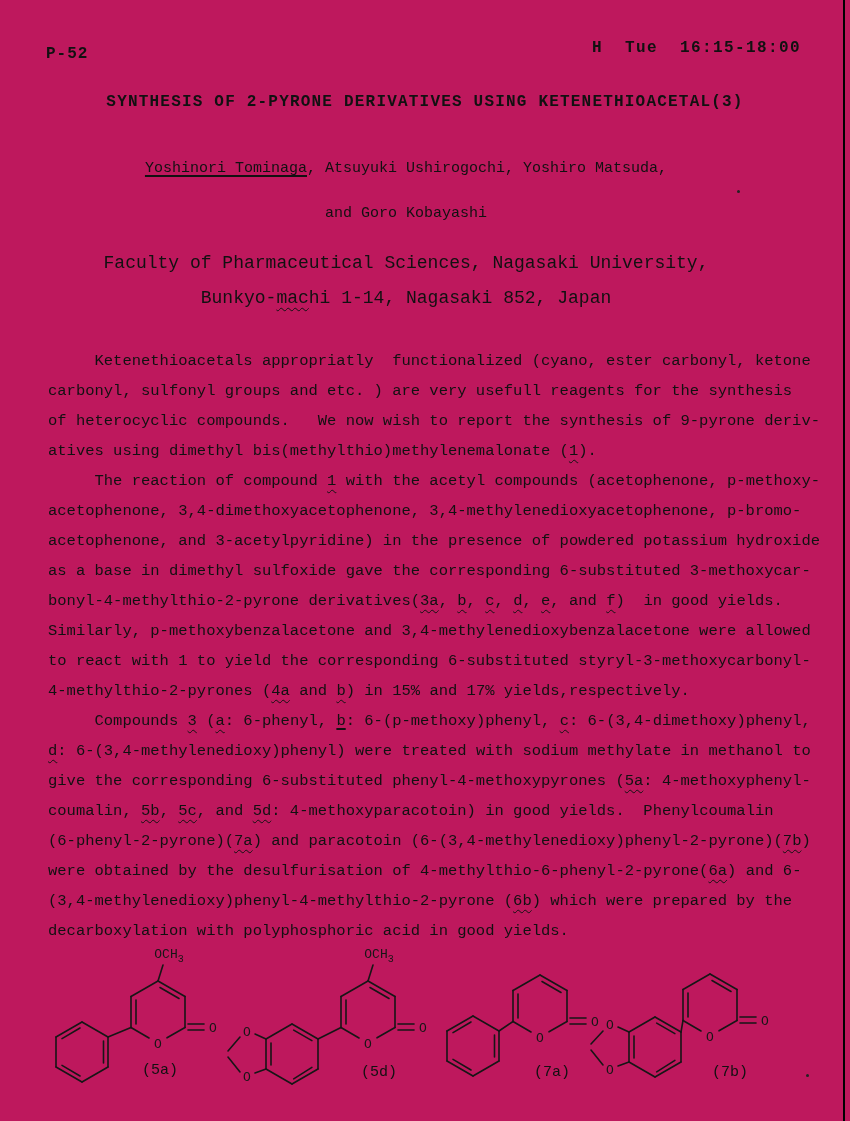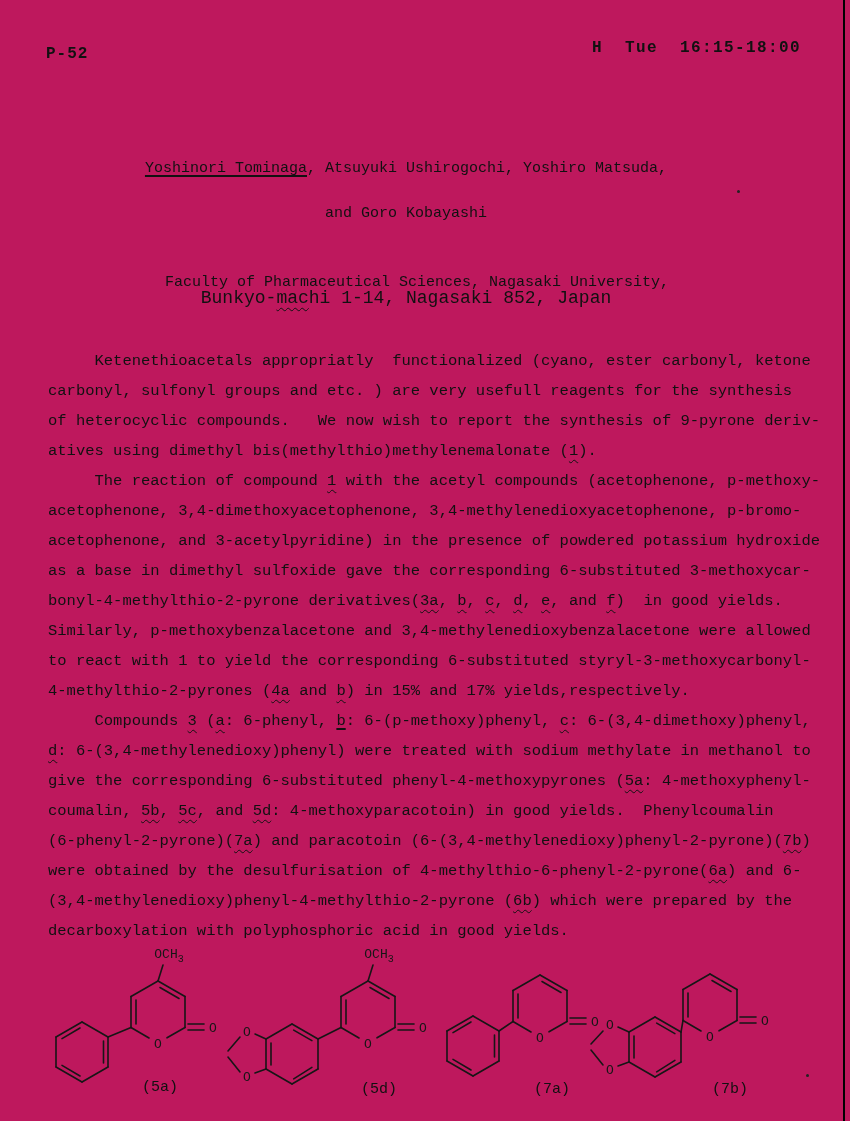--- a/index.html
+++ b/index.html
@@ -11,45 +11,46 @@
   .abs{position:absolute;}
   .page-code{left:46px;top:45px;font-size:16px;font-weight:700;letter-spacing:1px;}
   .session{left:592px;top:39px;font-size:16px;font-weight:700;letter-spacing:1.4px;white-space:pre;}
   .title{
     left:0;top:93px;width:850px;margin:0;text-align:center;
     font-size:16px;font-weight:700;letter-spacing:1.2px;white-space:pre;
   }
   .centered{left:0;width:812px;text-align:center;white-space:pre;}
   .authors-1{top:160px;font-size:15px;}
   .authors-2{top:205px;font-size:15px;}
-  .affil-1{top:274px;font-size:15px;padding-left:11px;}
+  .affil-1{top:253px;font-size:18px;}
   .affil-2{top:288px;font-size:18px;}
   .body-text{left:32px;top:346px;width:800px;font-size:15.5px;line-height:30px;}
   .bline{white-space:pre;height:30px;margin-left:16px;}
   .u-wavy{
     text-decoration-line:underline;text-decoration-style:wavy;
     text-decoration-thickness:1px;text-underline-offset:4px;
   }
   .u-solid{
     text-decoration-line:underline;text-decoration-style:solid;
     text-decoration-thickness:1.5px;text-underline-offset:3px;
   }
-  .struct-label{font-size:15px;white-space:pre;text-align:center;width:70px;margin-top:17px;}
+  .struct-label{font-size:15px;white-space:pre;text-align:center;width:70px;}
   .scan-line{left:843px;top:0;width:2px;height:1121px;background:#000;}
   .dot{width:3px;height:3px;background:#222;border-radius:50%;}
   svg line{stroke:#161616;stroke-width:1.6;stroke-linecap:round;}
   svg text{fill:#161616;font-family:"Liberation Mono","DejaVu Sans Mono",monospace;font-size:13px;text-anchor:middle;}
 </style>
 </head>
 <body>
 
 <div class="page">
 
   <div class="abs page-code">P-52</div>
   <div class="abs session">H  Tue  16:15-18:00</div>
+  <h1 class="abs title">SYNTHESIS OF 2-PYRONE DERIVATIVES USING KETENETHIOACETAL(3)</h1>
 
   <div class="abs centered authors-1"><span class="u-solid">Yoshinori Tominaga</span>, Atsuyuki Ushirogochi, Yoshiro Matsuda,</div>
   <div class="abs centered authors-2">and Goro Kobayashi</div>
   <div class="abs centered affil-1">Faculty of Pharmaceutical Sciences, Nagasaki University,</div>
   <div class="abs centered affil-2">Bunkyo-<span class="u-wavy">mac</span>hi 1-14, Nagasaki 852, Japan</div>
 
   <div class="abs body-text">
       <div class="bline">     Ketenethioacetals appropriatly  functionalized (cyano, ester carbonyl, ketone</div>
       <div class="bline">carbonyl, sulfonyl groups and etc. ) are very usefull reagents for the synthesis</div>
       <div class="bline">of heterocyclic compounds.   We now wish to report the synthesis of 9-pyrone deriv-</div>

